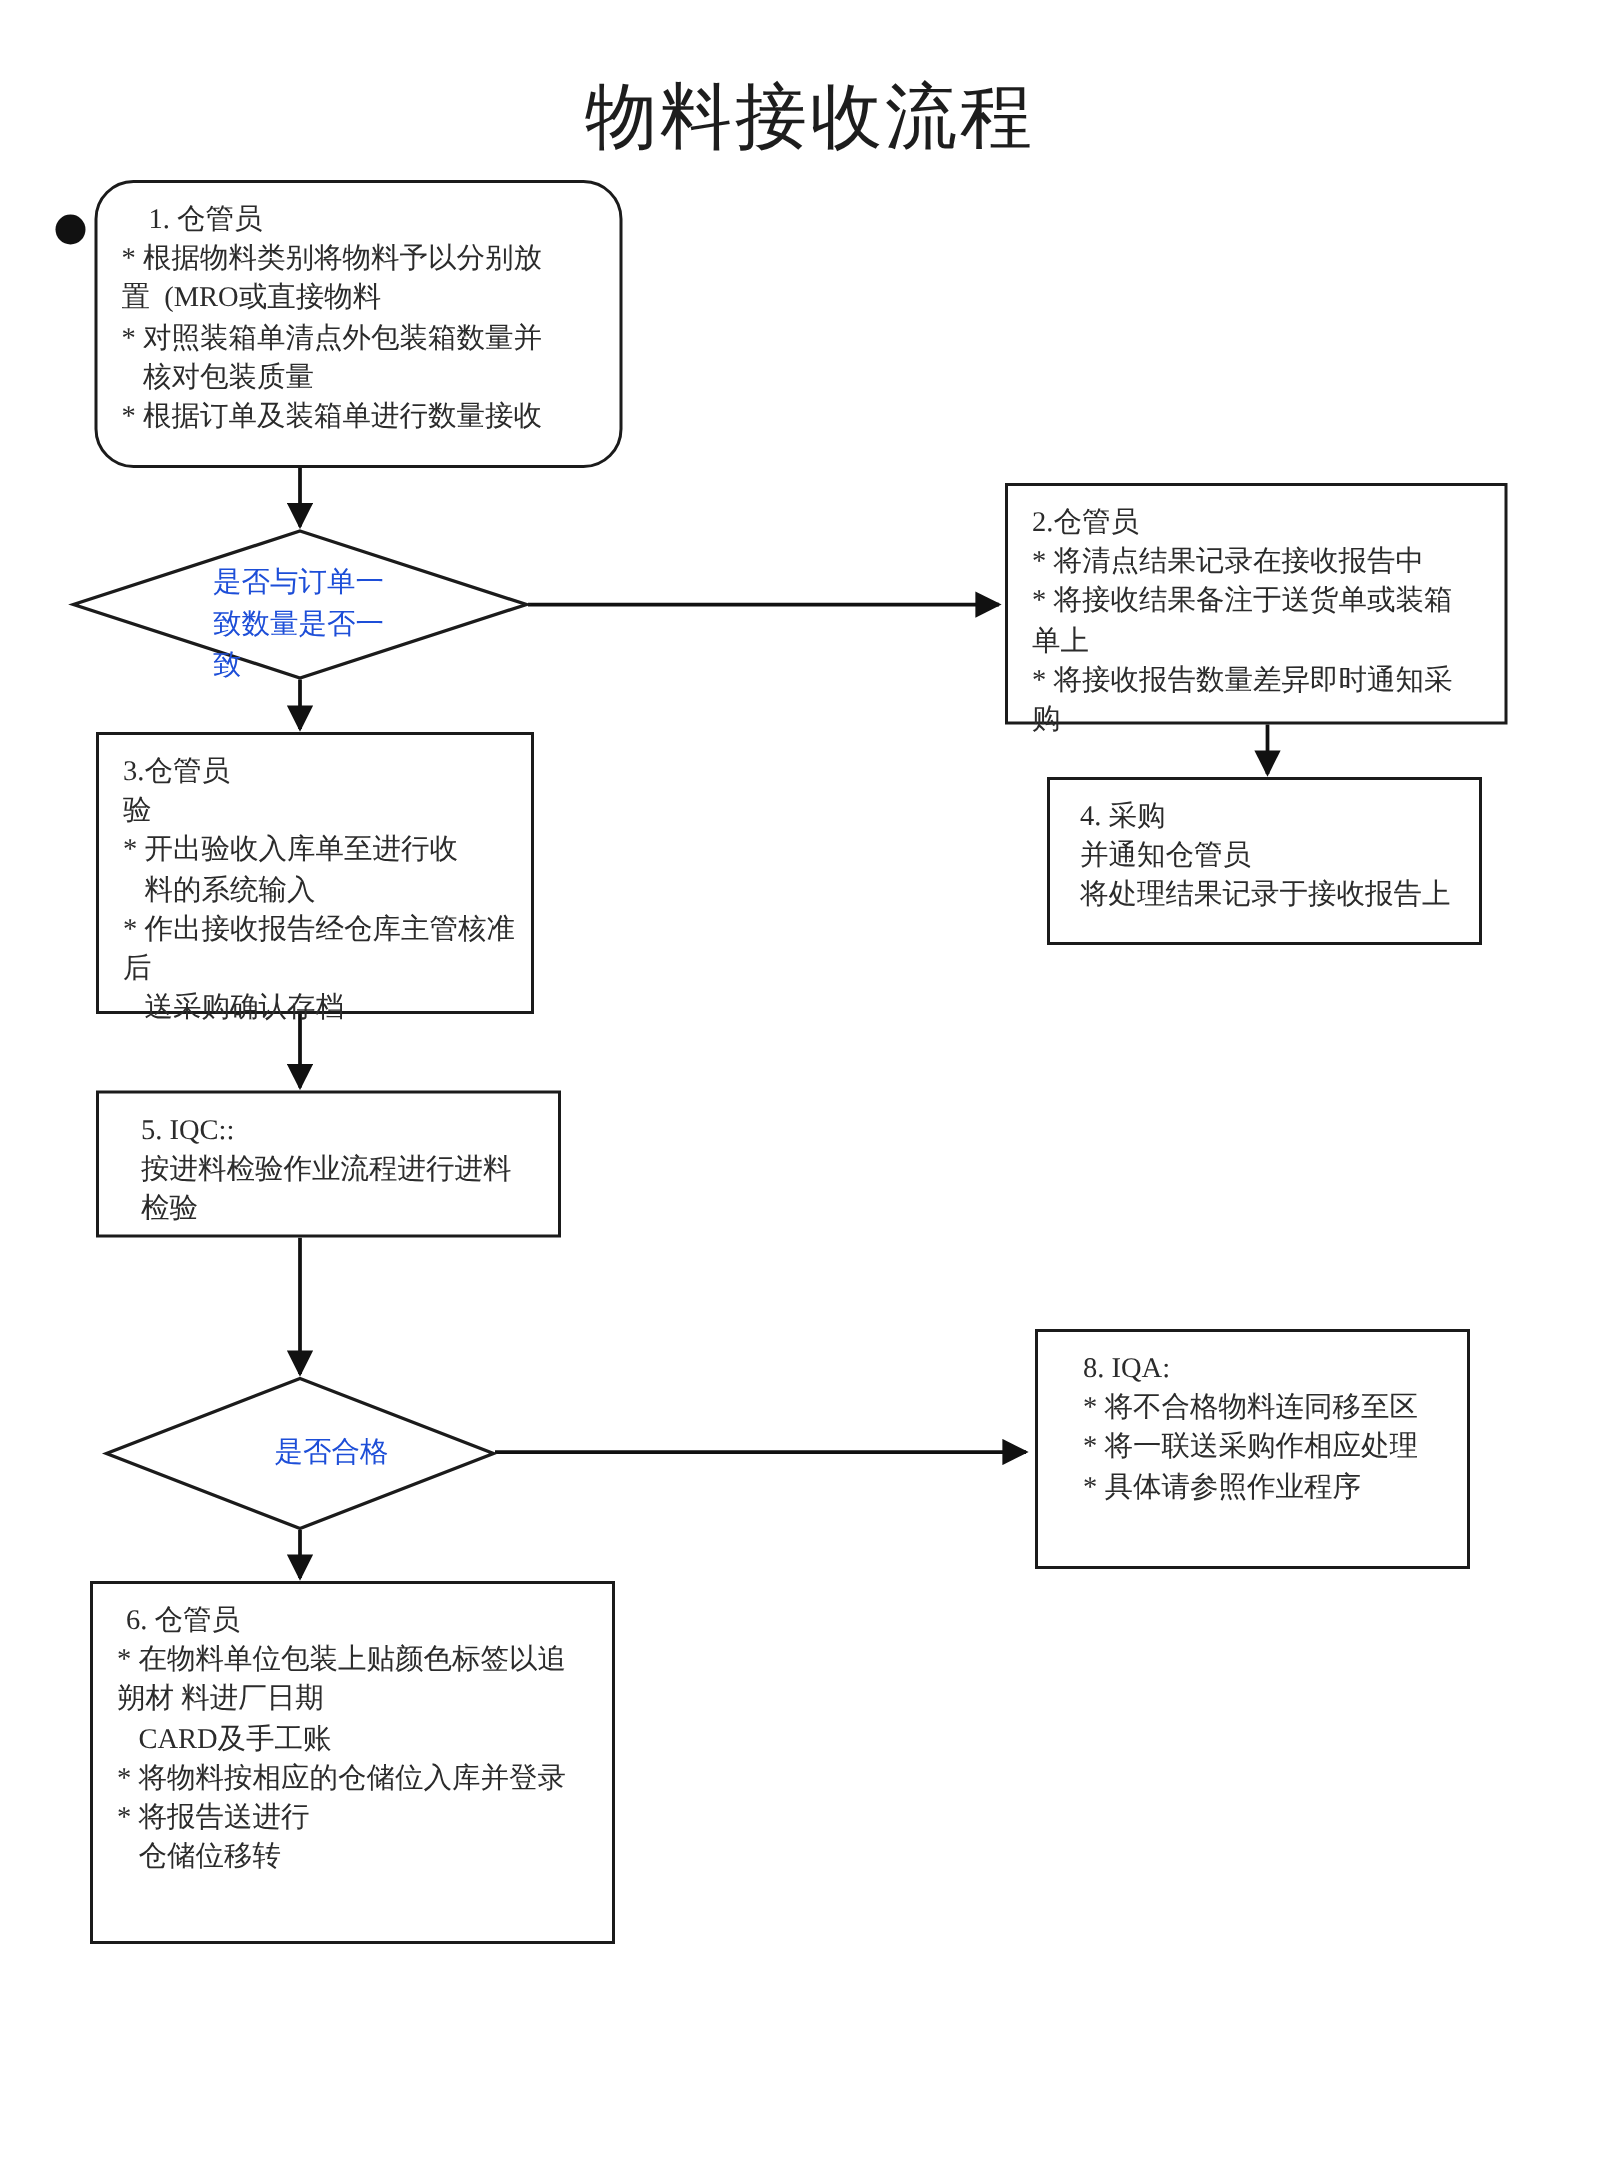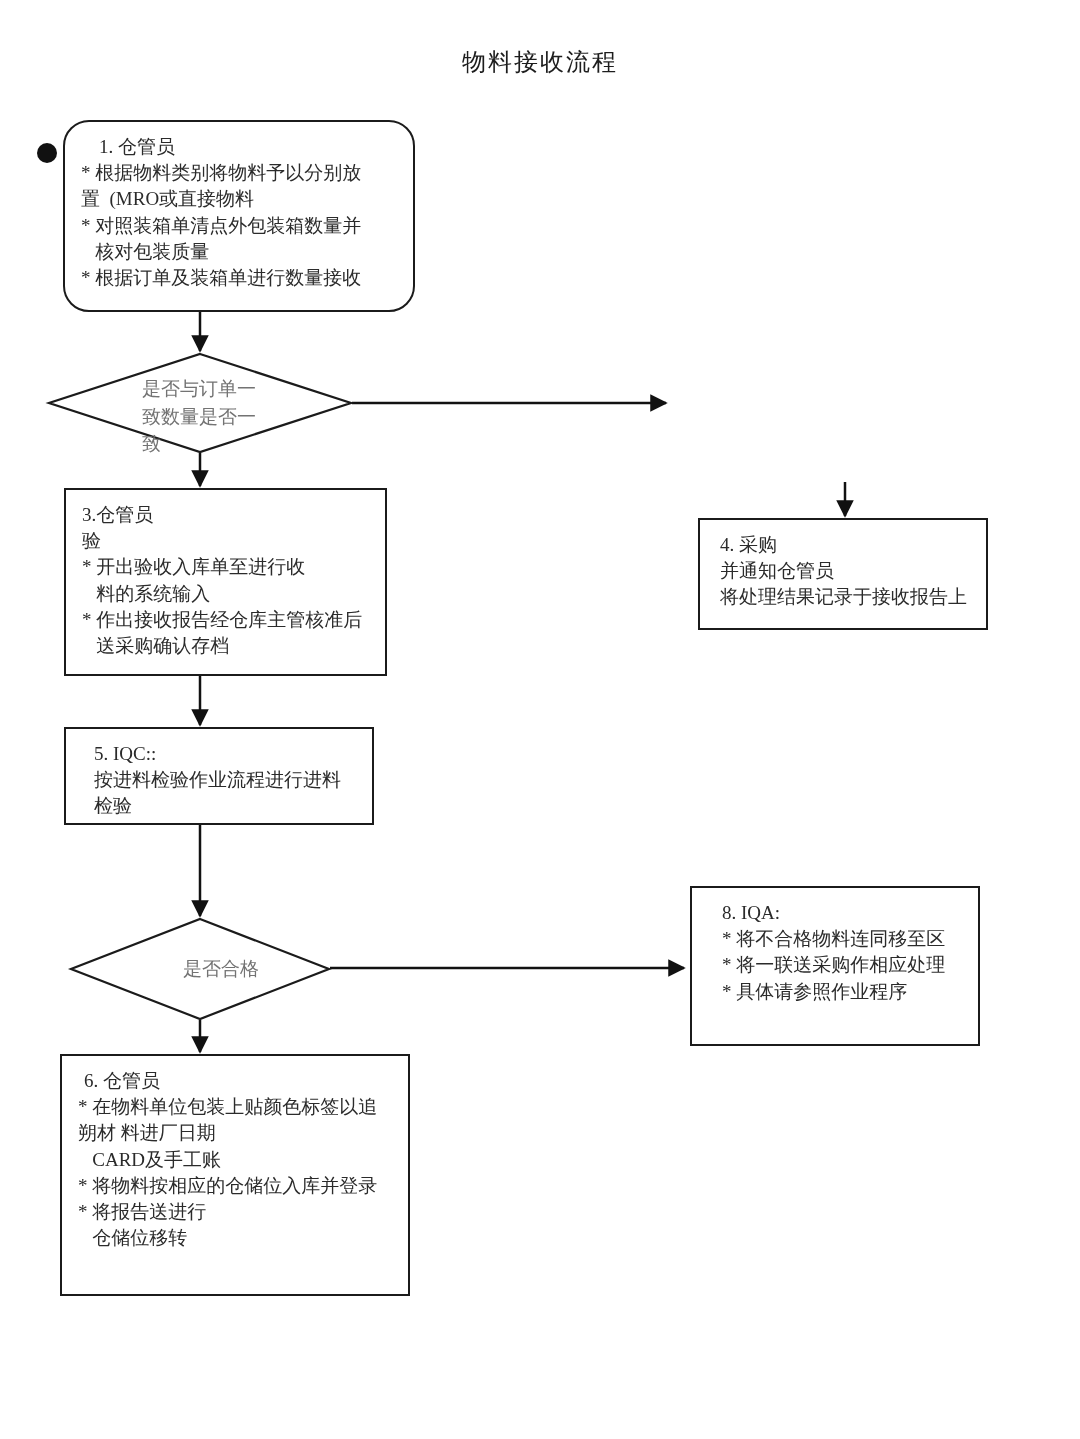--- a/index.html
+++ b/index.html
@@ -17,21 +17,21 @@
     overflow: hidden;
   }
 
   
   #page-title {
     position: absolute;
     left: 0;
     top: 46px;
     width: 1080px;
     text-align: center;
-    font-size: 24px;
+    font-size: 48px;
     letter-spacing: 2px;
     color: #1d1d1d;
     white-space: nowrap;
   }
 
   
   .node {
     position: absolute;
     box-sizing: border-box;
     background: #ffffff;
@@ -58,21 +58,21 @@
   .diamond-wrap svg {
     position: absolute;
     left: 0;
     top: 0;
     overflow: visible;
   }
   .diamond-label {
     position: absolute;
     font-size: 19px;
     line-height: 1.45;
-    color: #737373;
+    color: #1d4ed8;
     text-align: left;
     white-space: pre-line;
   }
 
   
   .conn {
     position: absolute;
     left: 0;
     top: 0;
     width: 1080px;
@@ -135,30 +135,40 @@
 
   <div class="diamond-wrap" style="left:48px; top:353px; width:304px; height:100px;">
     <svg width="304" height="100" viewBox="0 0 304 100">
       <polygon points="152,1 303,50 152,99 1,50" fill="#ffffff" stroke="#1b1b1b" stroke-width="2.2"></polygon>
     </svg>
     <div class="diamond-label" style="left:94px; top:22px; width:190px;">是否与订单一
 致数量是否一
 致</div>
   </div>
 
+  <div class="node" style="left:670px; top:322px; width:335px; height:161px;">
+    <div class="body">
+      <div class="line">2.仓管员</div>
+      <div class="line">* 将清点结果记录在接收报告中</div>
+      <div class="line">* 将接收结果备注于送货单或装箱</div>
+      <div class="line">单上</div>
+      <div class="line">* 将接收报告数量差异即时通知采</div>
+      <div class="line">购</div>
+    </div>
+  </div>
 
   <div class="node" style="left:698px; top:518px; width:290px; height:112px;">
     <div class="body" style="padding-left:20px;">
       <div class="line">4. 采购</div>
       <div class="line">并通知仓管员</div>
       <div class="line">将处理结果记录于接收报告上</div>
     </div>
   </div>
 
-  <div class="node" style="left:64px; top:488px; width:323px; height:188px;">
+  <div class="node" style="left:64px; top:488px; width:292px; height:188px;">
     <div class="body">
       <div class="line">3.仓管员</div>
       <div class="line">验</div>
       <div class="line">* 开出验收入库单至进行收</div>
       <div class="line">   料的系统输入</div>
       <div class="line">* 作出接收报告经仓库主管核准后</div>
       <div class="line">   送采购确认存档</div>
     </div>
   </div>
 

